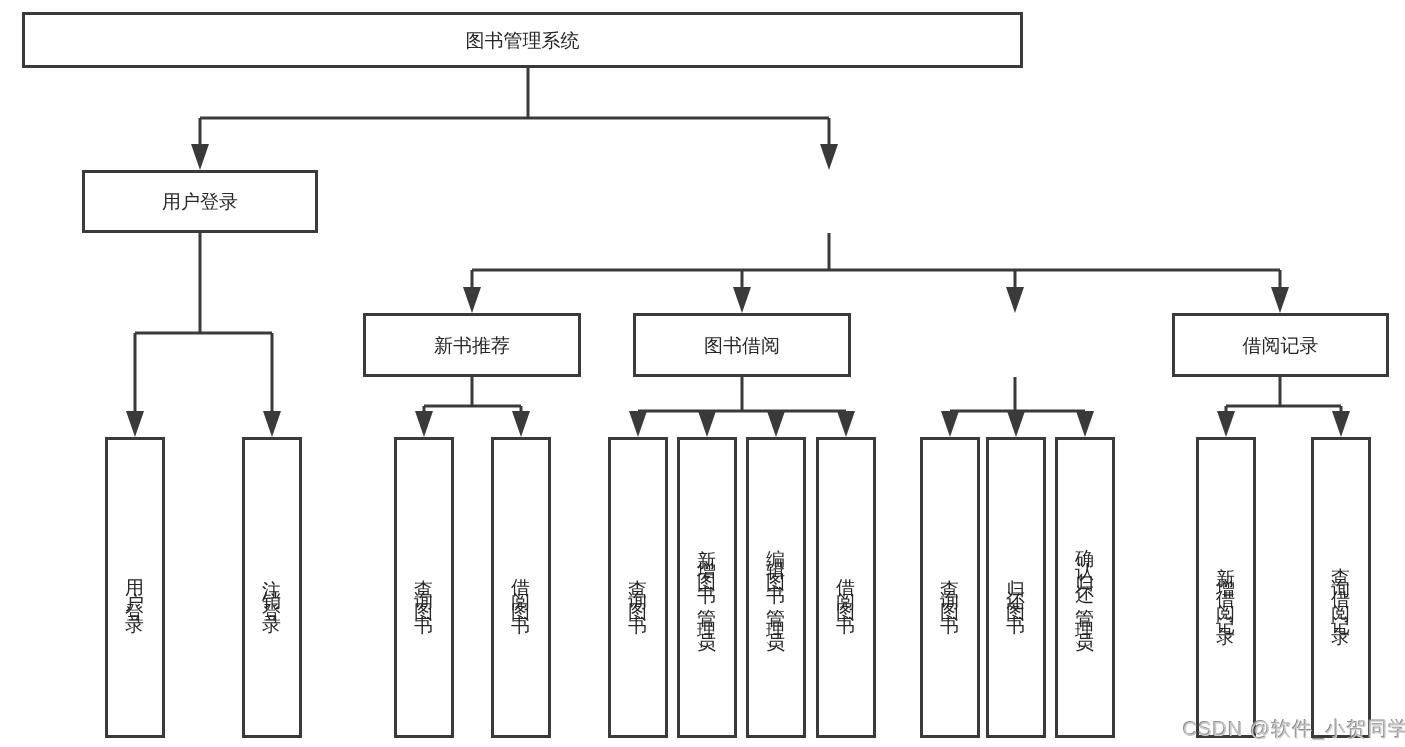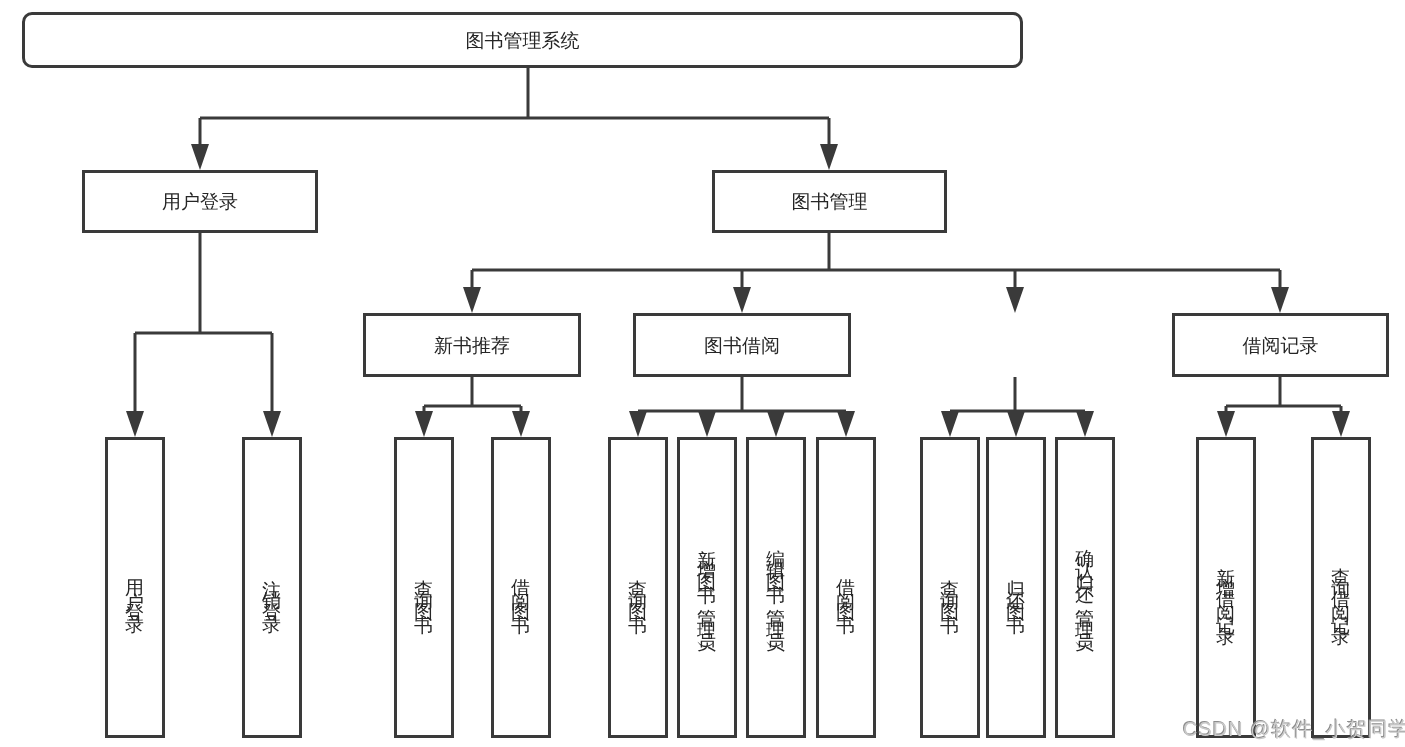--- a/index.html
+++ b/index.html
@@ -86,29 +86,26 @@
       <polygon points="767,411 785,411 776,437"></polygon>
       <polygon points="837,411 855,411 846,437"></polygon>
       <polygon points="941,411 959,411 950,437"></polygon>
       <polygon points="1007,411 1025,411 1016,437"></polygon>
       <polygon points="1076,411 1094,411 1085,437"></polygon>
       <polygon points="1217,411 1235,411 1226,437"></polygon>
       <polygon points="1332,411 1350,411 1341,437"></polygon>
     </g>
   </svg>
 
-  <div class="box hbox" style="left:22px;top:12px;width:1001px;height:56px;border-radius:10px;">
+  <div class="box hbox" style="left:22px;top:12px;width:1001px;height:56px;">
     <span>图书管理系统</span>
   </div>
 
   <div class="box hbox" style="left:82px;top:170px;width:236px;height:63px;">
     <span>用户登录</span>
-  </div>
-  <div class="box hbox" style="left:712px;top:170px;width:235px;height:63px;">
-    <span>图书管理</span>
   </div>
 
   <div class="box hbox" style="left:633px;top:313px;width:218px;height:64px;">
     <span>图书借阅</span>
   </div>
   <div class="box hbox" style="left:363px;top:313px;width:218px;height:64px;">
     <span>新书推荐</span>
   </div>
   <div class="box hbox" style="left:1172px;top:313px;width:217px;height:64px;text-align:center;">
     <span>借阅记录</span>

